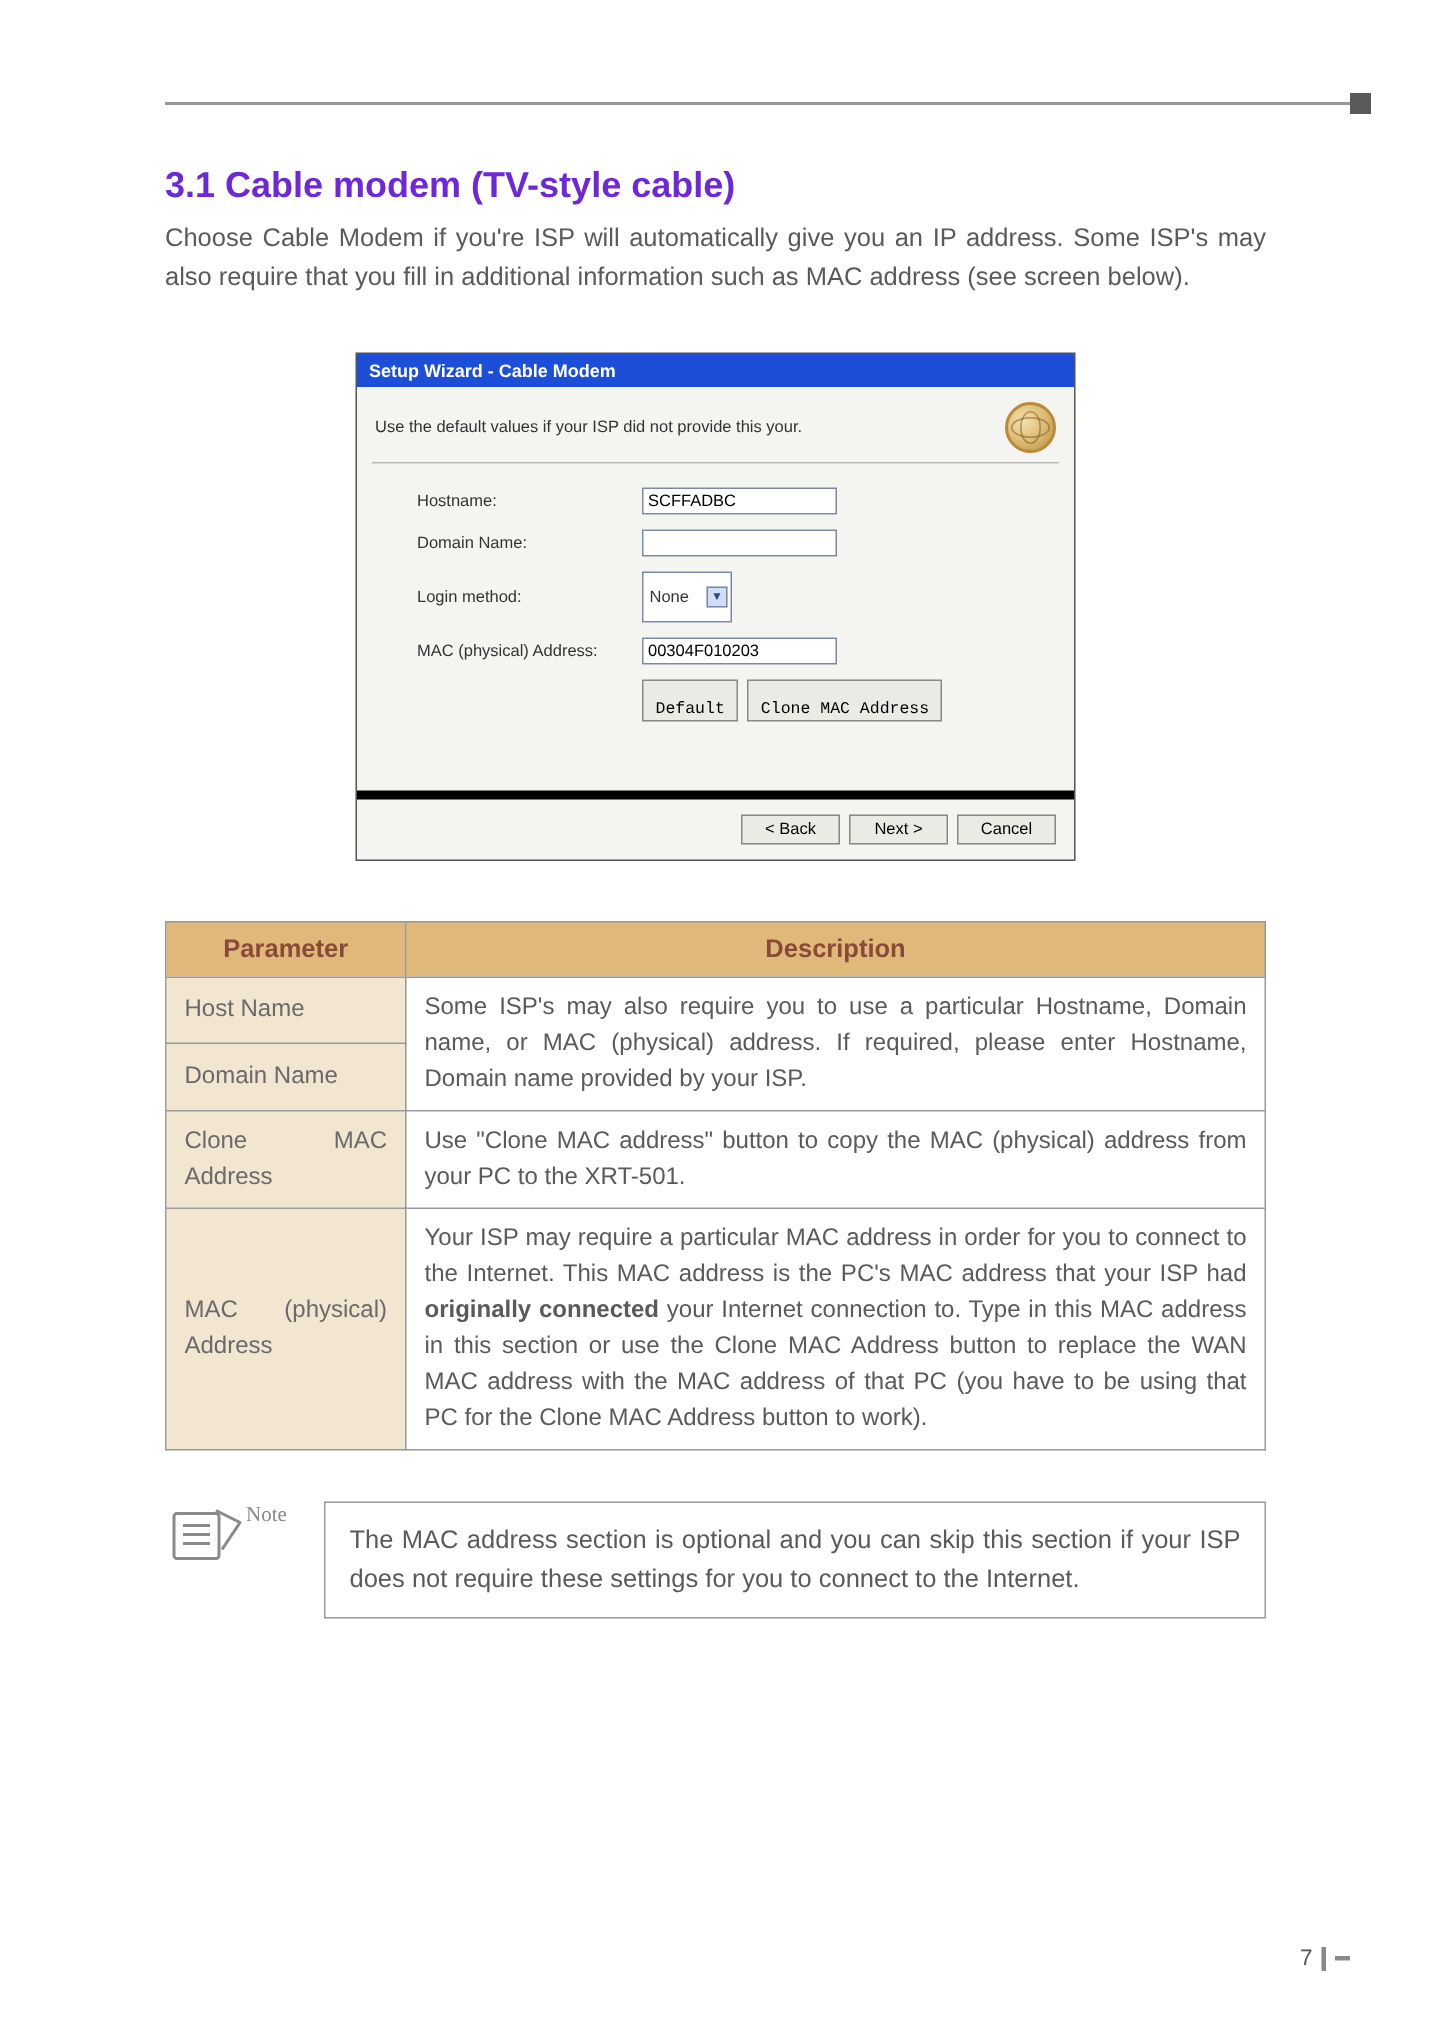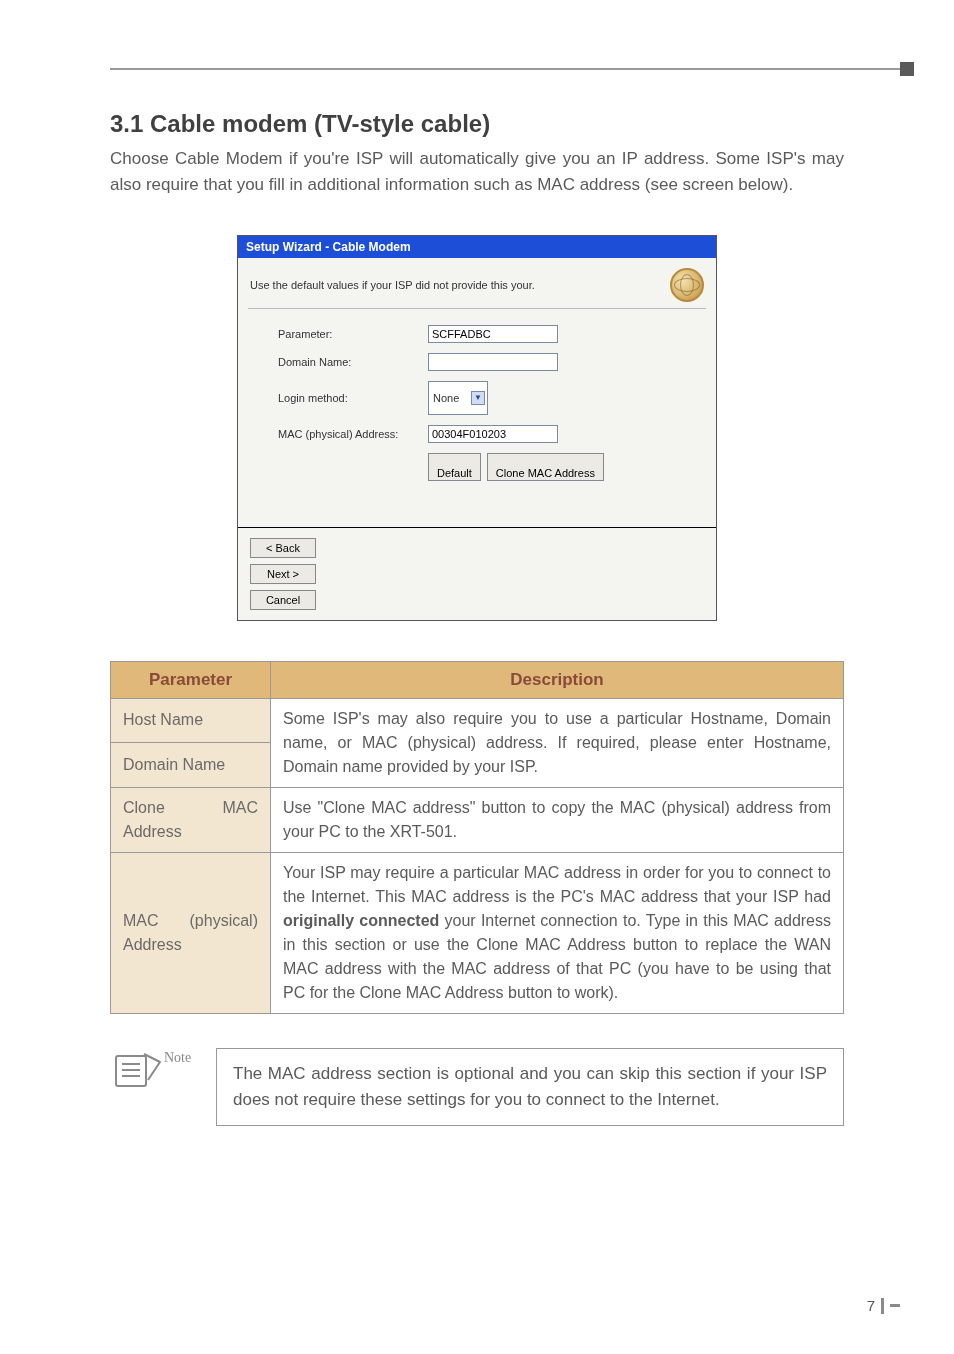--- a/index.html
+++ b/index.html
@@ -30,21 +30,21 @@
     height: 14px;
     background: #5a5a5a;
   }
   .content {
     margin-top: 50px;
   }
   h2.section-title {
     font-family: Verdana, Geneva, sans-serif;
     font-weight: bold;
     font-size: 24px;
-    color: #404040;
+    color: #6d28d9;
     margin-bottom: 8px;
   }
   p.body {
     font-size: 17px;
     line-height: 1.55;
     text-align: justify;
     color: #5a5a5a;
     margin-bottom: 36px;
   }
 
@@ -125,28 +125,28 @@
     display:flex; align-items:center; justify-content:center;
     color:#2a4a80;
   }
   .wbtn {
     border: 1px solid #888;
     background: #eceae4;
     font-size: 11px;
     padding: 13px 8px;
     height: 20px;
     margin-right: 6px;
+    font-family: Liberation Mono, monospace;
   }
   .wizard-footer {
-    border-top: 1px solid #000000;
+    border-top: 6px solid #000000;
     padding: 10px 12px;
     display:flex;
     justify-content:flex-end;
     gap: 6px;
-    flex-direction: column;
   }
   .wfbtn {
     border: 1px solid #888;
     background: #eceae4;
     font-size: 11px;
     padding: 1px 0;
     width: 66px;
     height: 20px;
     text-align:center;
   }
@@ -240,21 +240,21 @@
 
     <div class="wizard">
       <div class="wizard-title">Setup Wizard - Cable Modem</div>
       <div class="wizard-sub">
         <span>Use the default values if your ISP did not provide this your.</span>
         <span class="globe"></span>
       </div>
       <hr class="wizard-hr">
       <div class="wizard-form">
         <div class="wrow">
-          <span class="wlabel">Parameter:</span>
+          <span class="wlabel">Hostname:</span>
           <input class="wtext" value="SCFFADBC" style="">
         </div>
         <div class="wrow">
           <span class="wlabel">Domain Name:</span>
           <input class="wtext" value="" style="">
         </div>
         <div class="wrow">
           <span class="wlabel">Login method:</span>
           <span class="wselect">
             <span>None</span>

